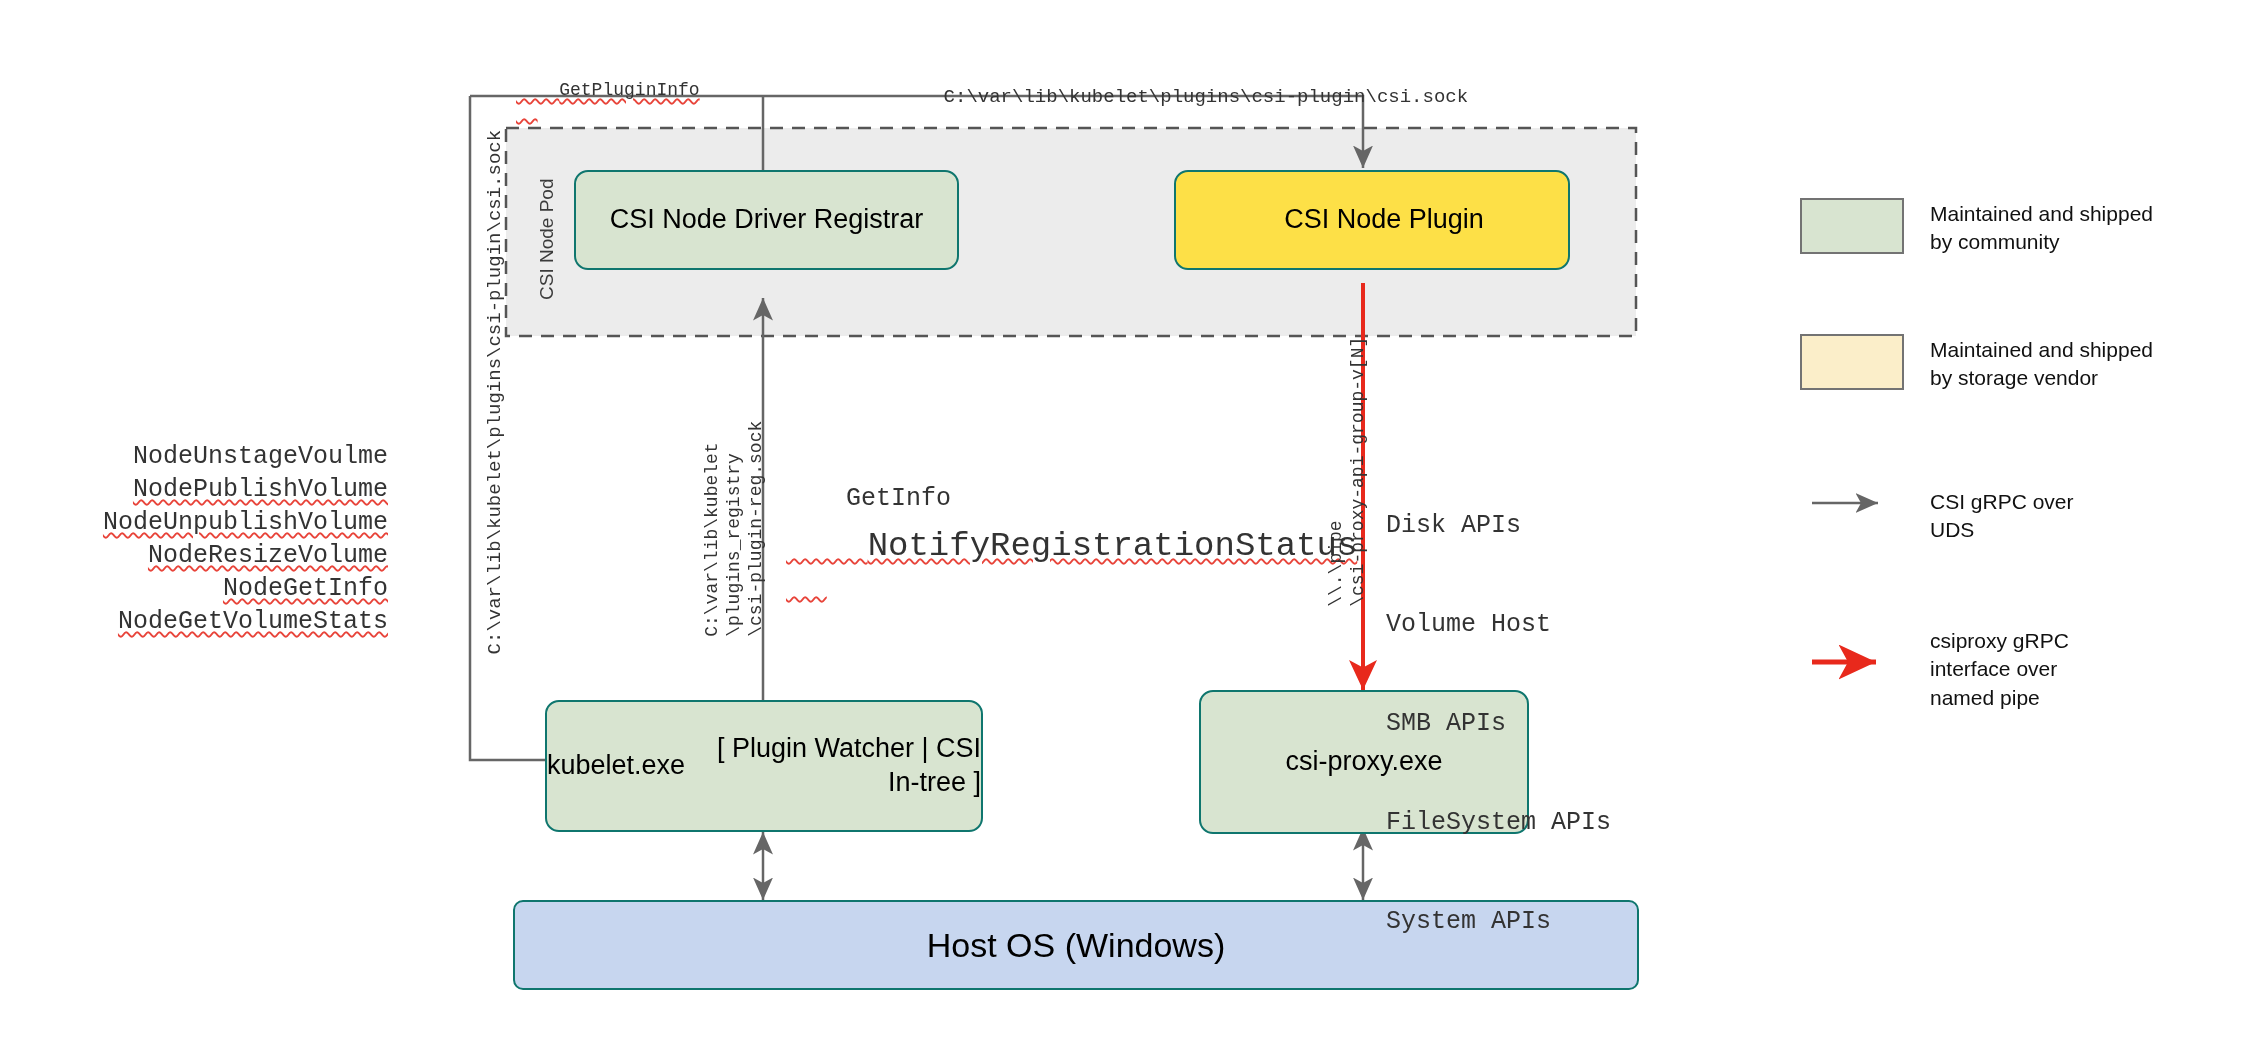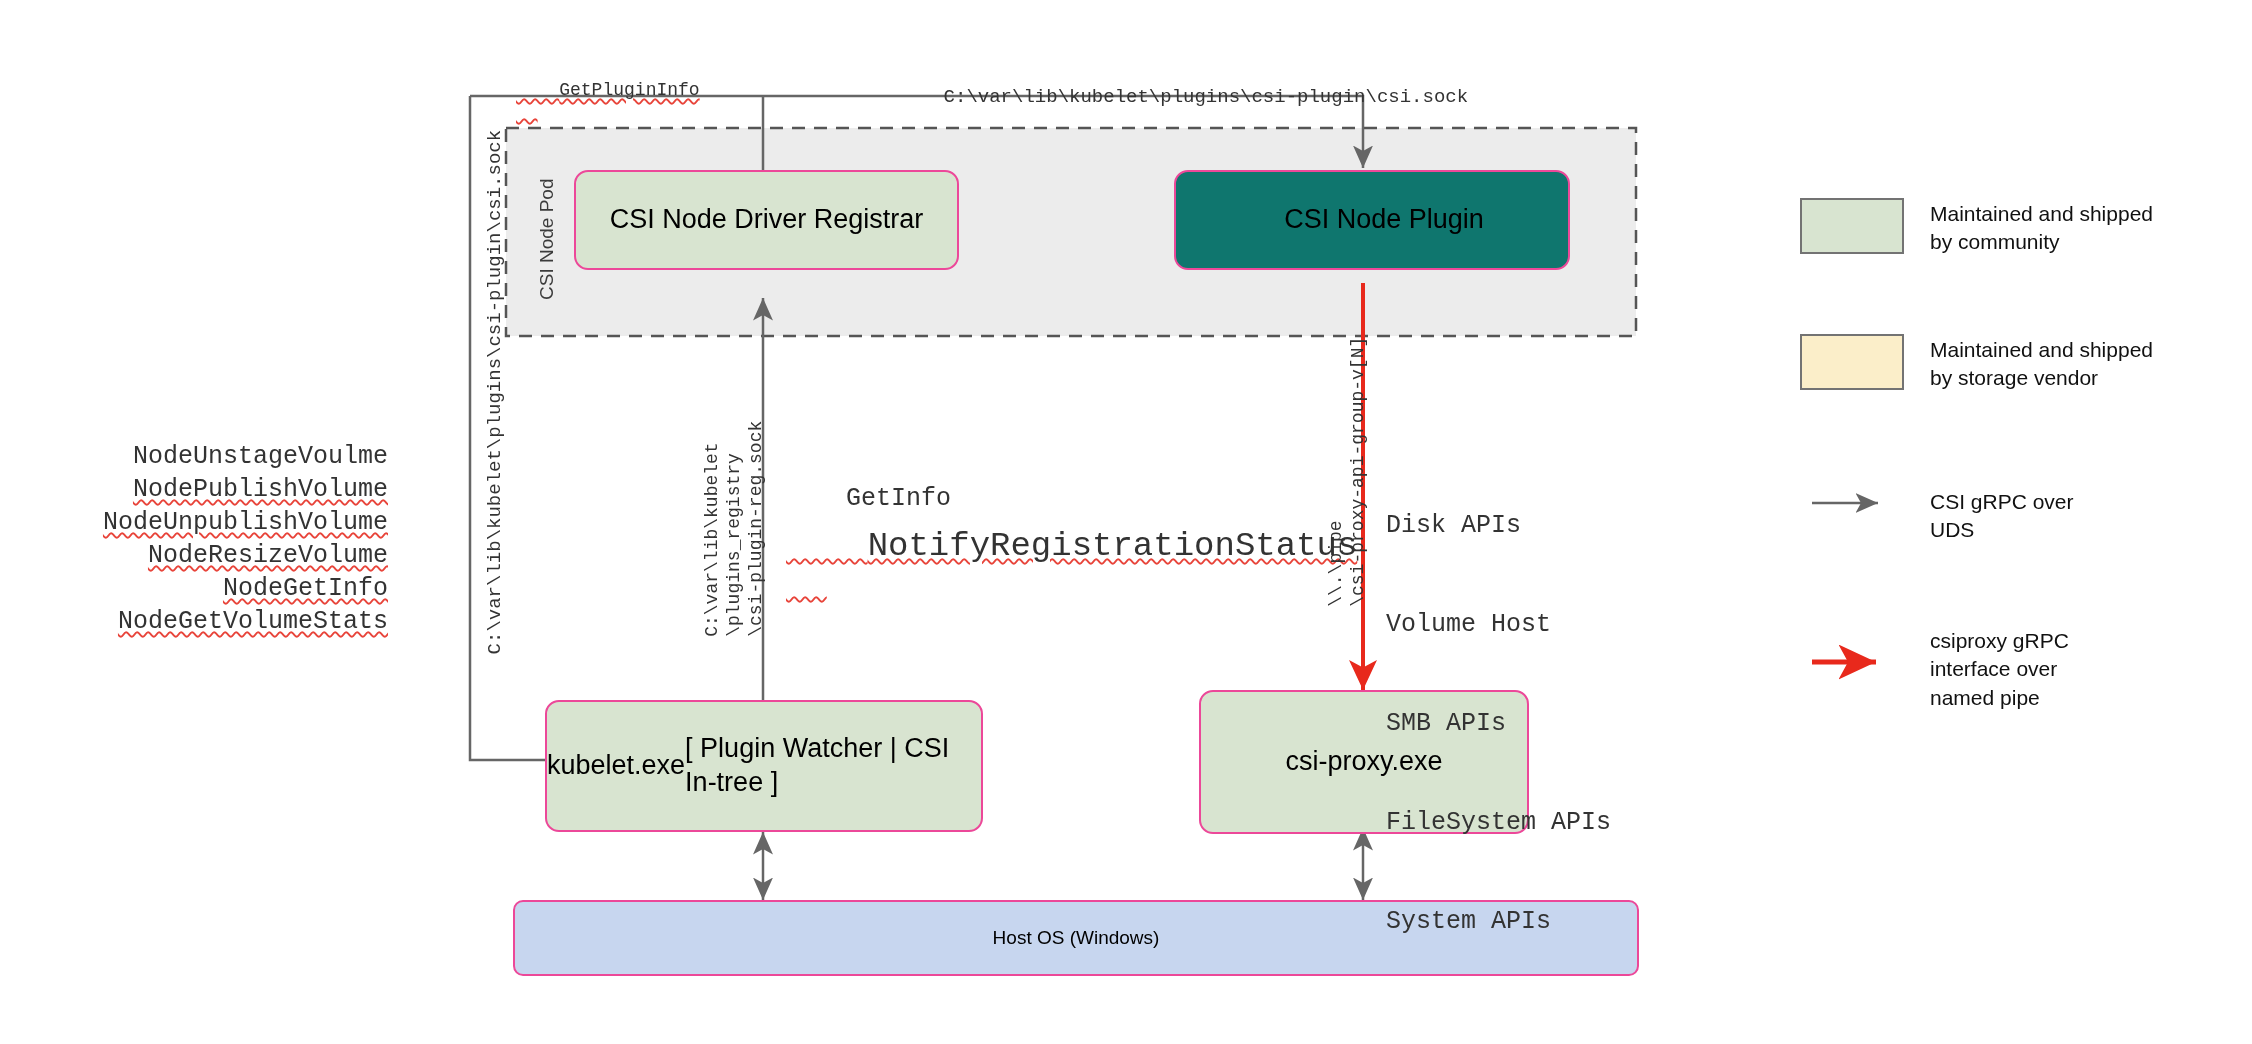--- a/index.html
+++ b/index.html
@@ -1,24 +1,24 @@
 <!DOCTYPE html>
 <html><head>
 <meta charset="utf-8">
 <style>
   html,body{margin:0;padding:0;background:#ffffff;}
   body{width:2252px;height:1044px;position:relative;overflow:hidden;
        font-family:"Liberation Sans",sans-serif;}
   #stage{position:absolute;left:0;top:0;width:2252px;height:1044px;}
   svg.layer{position:absolute;left:0;top:0;width:2252px;height:1044px;overflow:visible;}
   .node{position:absolute;box-sizing:border-box;display:flex;align-items:center;
-        justify-content:center;text-align:left;border:2px solid #ec4899;
+        justify-content:center;text-align:right;border:2px solid #0f766e;
         border-radius:14px;color:#000;line-height:1.25;}
   .node.green{background:#d8e4d0;}
-  .node.yellow{background:#0f766e;padding-left:24px;}
+  .node.yellow{background:#fde047;padding-left:24px;}
   .node.blue{background:#c7d6ef;border-radius:10px;}
   .mono{font-family:"Liberation Mono",monospace;color:#333;}
   .lbl{position:absolute;white-space:pre;color:#333;}
   .vert{transform-origin:0 0;}
   .sq{text-decoration:underline;text-decoration-color:#e8443a;
       text-decoration-style:wavy;text-decoration-thickness:1.5px;
       text-underline-offset:3px;}
   .podlabel{position:absolute;font-size:19px;color:#3b3b3b;
             font-family:"Liberation Sans",sans-serif;white-space:nowrap;}
   .legend-sw{position:absolute;box-sizing:border-box;border:2px solid #737373;}
@@ -76,21 +76,21 @@
 
   <div class="node green" style="left:545px;top:700px;width:438px;height:132px;font-size:27px;flex-direction:row;">
     <span>kubelet.exe</span>
     <span>[ Plugin Watcher | CSI In-tree ]</span>
   </div>
 
   <div class="node green" style="left:1199px;top:690px;width:330px;height:144px;font-size:27px;">
     <span>csi-proxy.exe</span>
   </div>
 
-  <div class="node blue" style="left:513px;top:900px;width:1126px;height:76px;font-size:19px;">
+  <div class="node blue" style="left:513px;top:900px;width:1126px;height:90px;font-size:34px;">
     <span>Host OS (Windows)</span>
   </div>
 
   <div class="podlabel vert" style="left:536px;top:300px;transform:rotate(-90deg);">
     <span>CSI Node Pod</span>
   </div>
 
   <div class="lbl mono sq" style="left:516px;top:60px;font-size:18px;">
     <span>GetPluginInfo</span>
   </div>

